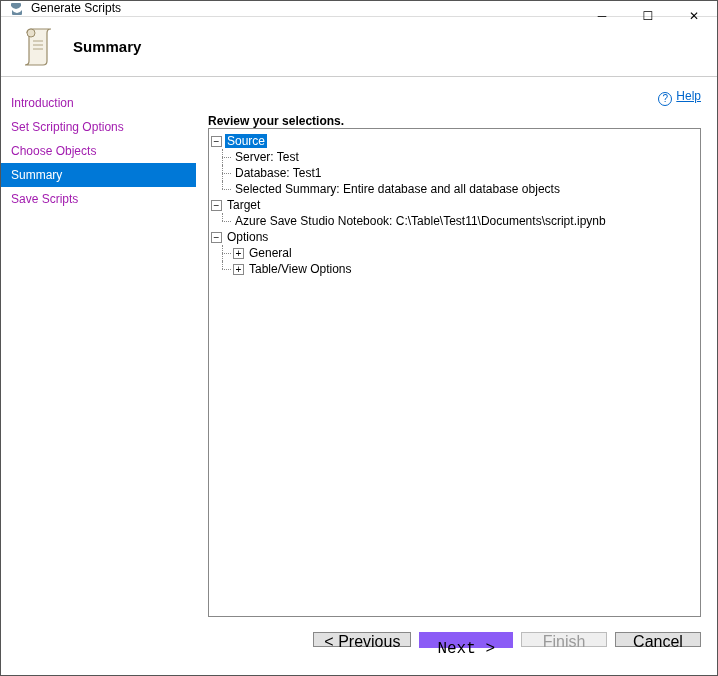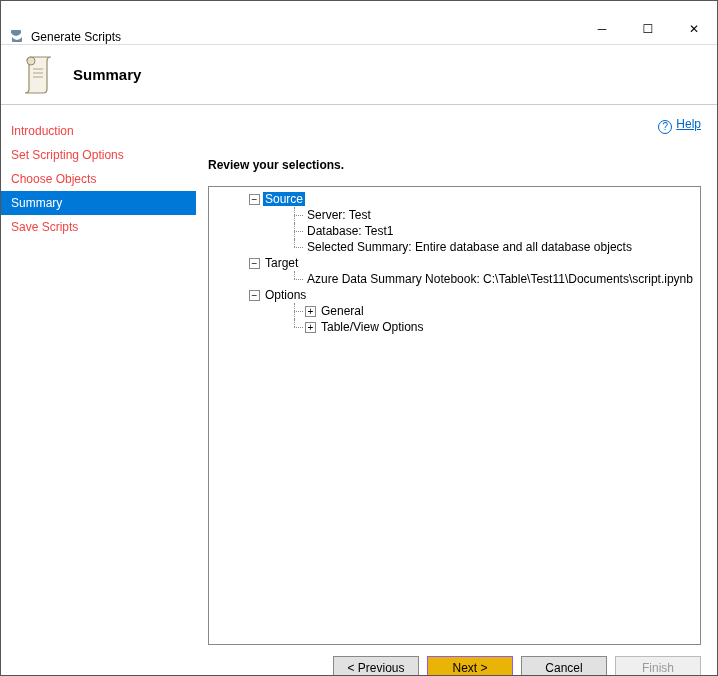--- a/index.html
+++ b/index.html
@@ -1,49 +1,49 @@
 <!DOCTYPE html>
 <html><head>
 <meta charset="utf-8">
 <style>
 * { box-sizing: border-box; margin: 0; padding: 0; }
 body { font-family: "Segoe UI", Tahoma, sans-serif; font-size: 12px; background: #fff; width: 718px; height: 676px; overflow: hidden; border: 1px solid #555; }
-.titlebar { height: 44px; display: flex; align-items: flex-end; padding: 0 0 0 8px; border-bottom: 1px solid #ddd; }
+.titlebar { height: 16px; display: flex; align-items: flex-start; padding: 0 0 0 8px; border-bottom: 1px solid #ddd; }
 .titlebar .app-icon { width: 16px; height: 16px; margin-right: 6px; }
 .titlebar .title { flex: 1; font-size: 12px; color: #000; }
 .titlebar .win-btns { display: flex; }
 .win-btn { width: 46px; height: 30px; display: flex; align-items: center; justify-content: center; cursor: default; }
 .header { height: 60px; display: flex; align-items: center; padding: 0 20px; border-bottom: 1px solid #ccc; background: #fff; }
 .header-icon { width: 36px; height: 40px; margin-right: 16px; }
 .header h1 { font-size: 15px; font-weight: bold; color: #000; }
 .body { display: flex; height: 540px; }
 .sidebar { width: 195px; background: #fff; padding-top: 14px; }
-.side-item { padding: 5px 10px; color: #ef4444; cursor: pointer; font-size: 12px; }
+.side-item { padding: 5px 10px; color: #a21caf; cursor: pointer; font-size: 12px; }
 .side-item.active { background: #0078d7; color: #fff; }
 .main { flex: 1; padding: 12px 16px 0 12px; display: flex; flex-direction: column; }
-.help-row { text-align: right; margin-bottom: 24px; }
+.help-row { text-align: right; margin-bottom: 8px; }
 .help-link { color: #0066cc; font-size: 12px; }
 .help-icon { display: inline-block; width: 14px; height: 14px; border: 1px solid #0066cc; border-radius: 50%; color: #0066cc; font-size: 10px; line-height: 12px; text-align: center; margin-right: 4px; vertical-align: -2px; }
-.review-title { font-size: 12px; font-weight: bold; margin-bottom: 14px; color: #000; }
+.review-title { font-size: 12px; font-weight: bold; color: #000; }
 .tree-box { flex: 1; border: 1px solid #888; padding: 4px 2px; overflow: auto; background: #fff; min-height: 420px; }
 .tree { font-size: 12px; line-height: 16px; }
-.tree ul { list-style: none; padding-left: 0; margin-left: 38px; }
+.tree ul { list-style: none; padding-left: 0; }
 .tree li { position: relative; padding-left: 18px; }
 .tree li::before { content: ""; position: absolute; left: 7px; top: 0; height: 100%; border-left: 1px dotted #888; }
 .tree li:last-child::before { height: 8px; }
 .tree li::after { content: ""; position: absolute; left: 7px; top: 8px; width: 9px; border-top: 1px dotted #888; }
 .tree > ul > li::before, .tree > ul > li::after { display: none; }
 .tree > ul > li { padding-left: 0; }
 .exp { display: inline-block; width: 11px; height: 11px; border: 1px solid #888; text-align: center; line-height: 9px; font-size: 10px; margin-right: 3px; background: #fff; cursor: pointer; vertical-align: 0; position: relative; z-index: 1; }
 .node-label { padding: 0 2px; }
 .node-label.sel { background: #0078d7; color: #fff; }
 .children { margin-left: 4px; }
 .footer { height: 44px; display: flex; justify-content: flex-end; align-items: center; gap: 8px; padding: 0 16px; border-top: 1px solid transparent; }
-.btn { min-width: 86px; height: 24px; border: 1px solid #888; background: #e1e1e1; font-size: 12px; cursor: pointer; padding: 0 10px; }
-.btn.default { border: 1px solid #8b5cf6; background: #eab308; }
+.btn { min-width: 86px; height: 15px; border: 1px solid #888; background: #e1e1e1; font-size: 16px; cursor: pointer; padding: 0 10px; }
+.btn.default { border: 8px solid #8b5cf6; background: #eab308; font-family: Liberation Mono, monospace; }
 .btn:disabled { color: #9a9a9a; border-color: #bcbcbc; background: #efefef; cursor: default; }
 </style>
 </head>
 <body>
 
 <div class="titlebar">
   <span class="app-icon">
     <svg viewBox="0 0 16 16" width="16" height="16">
         <path d="M3 2 h8 q1 0 1 1 v2 q-2 3 -5 3 t-5 -3 v-2 q0 -1 1 -1 z M3 9 q2 3 5 3 t5 -3 v4 q0 1 -1 1 h-8 q-1 0 -1 -1 z" fill="#6a8aa0"></path>
       </svg>
@@ -91,34 +91,34 @@
             <span class="exp">−</span><span class="node-label sel">Source</span>
             <ul class="children">
               <li><span class="node-label"><span>Server:</span> <span>Test</span></span></li>
               <li><span class="node-label"><span>Database:</span> <span>Test1</span></span></li>
               <li><span class="node-label"><span>Selected Summary:</span> <span>Entire database and all database objects</span></span></li>
             </ul>
           </li>
           <li>
             <span class="exp">−</span><span class="node-label">Target</span>
             <ul class="children">
-              <li><span class="node-label"><span>Azure Data Summary Notebook:</span> <span>C:\Table\Test11\Documents\script.ipynb</span></span></li>
+              <li><span class="node-label"><span>Azure Save Studio Notebook:</span> <span>C:\Table\Test11\Documents\script.ipynb</span></span></li>
             </ul>
           </li>
           <li>
             <span class="exp">−</span><span class="node-label">Options</span>
             <ul class="children">
               <li><span class="exp">+</span><span class="node-label">General</span></li>
               <li><span class="exp">+</span><span class="node-label">Table/View Options</span></li>
             </ul>
           </li>
         </ul>
       </div>
     </div>
   </div>
 </div>
 
 <div class="footer">
   <button class="btn">&lt; Previous</button>
   <button class="btn default">Next &gt;</button>
+  <button class="btn" disabled="">Finish</button>
   <button class="btn">Cancel</button>
-  <button class="btn" disabled="">Finish</button>
 </div>
 
 </body></html>

